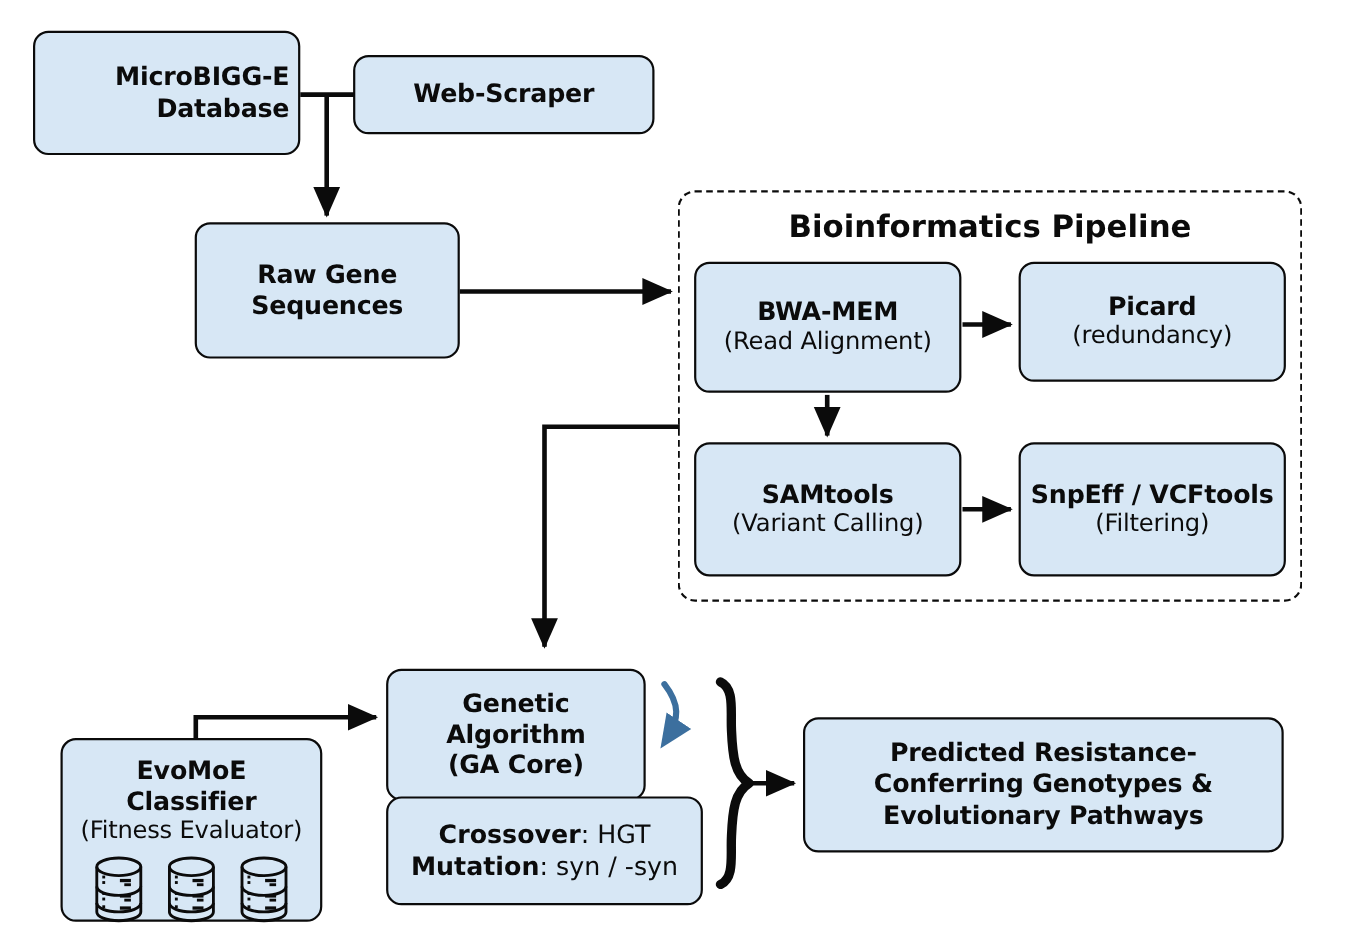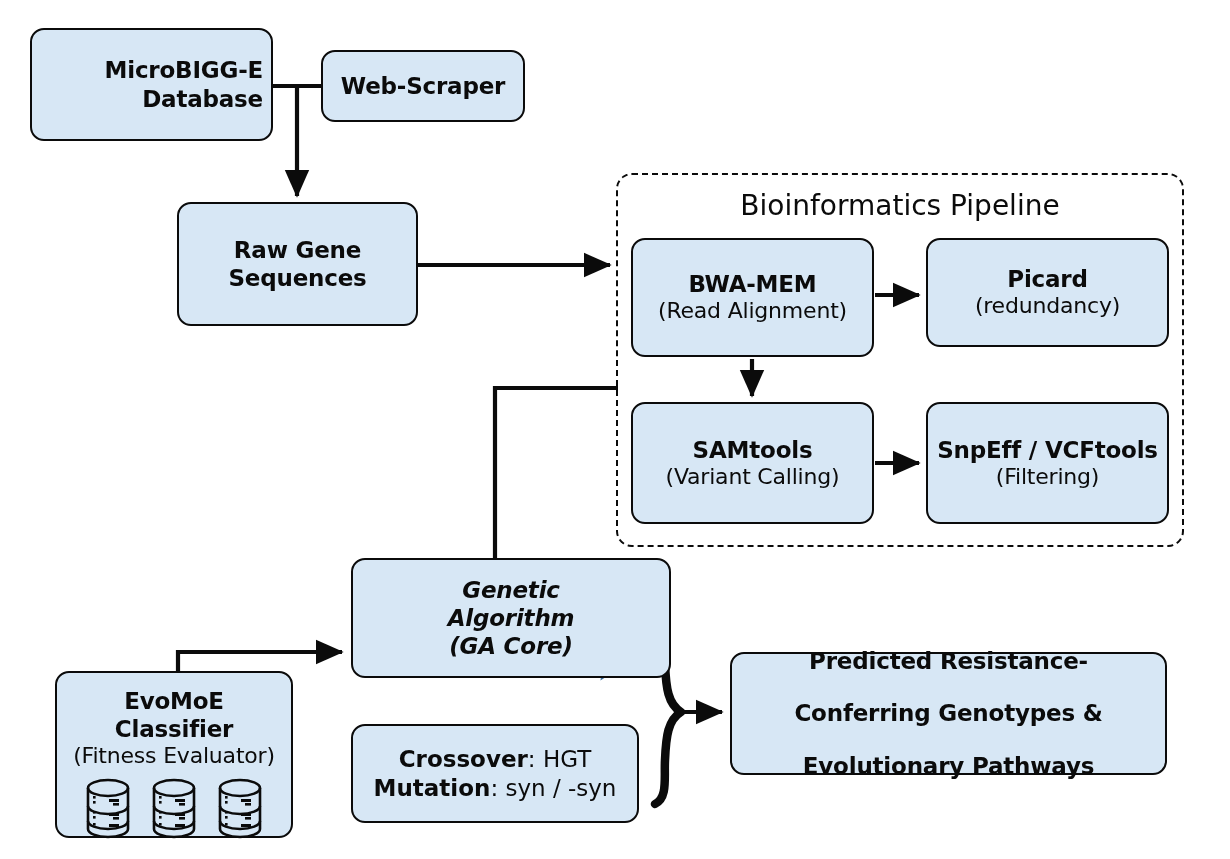--- a/index.html
+++ b/index.html
@@ -44,21 +44,21 @@
   }
   .group-box {
     position: absolute;
     box-sizing: border-box;
     border: 2.5px dashed #0b0b0b;
     border-radius: 16px;
     background: transparent;
   }
   .group-title {
     position: absolute;
-    font-weight: normal;
+    font-weight: bold;
     font-size: 28px;
     color: #0b0b0b;
     text-align: center;
     width: 100%;
     left: 0;
   }
   svg.edges {
     position: absolute;
     left: 0;
     top: 0;
@@ -132,21 +132,21 @@
 
   <div class="group-box" style="left:616px; top:173px; width:568px; height:374px;">
     <div class="group-title" style="top:14px;">Bioinformatics Pipeline</div>
   </div>
 
   <div class="node" style="left:30px; top:28px; width:243px; height:113px;align-items:flex-end;">
     <div class="t1">MicroBIGG-E</div>
     <div class="t1">Database</div>
   </div>
 
-  <div class="node" style="left:321px; top:50px; width:204px; height:72px;">
+  <div class="node" style="left:321px; top:50px; width:274px; height:72px;">
     <div class="t1">Web-Scraper</div>
   </div>
 
   <div class="node" style="left:177px; top:202px; width:241px; height:124px;">
     <div class="t1">Raw Gene</div>
     <div class="t1">Sequences</div>
   </div>
 
   <div class="node" style="left:926px; top:238px; width:243px; height:109px;">
     <div class="t1">Picard</div>
@@ -161,21 +161,21 @@
   <div class="node" style="left:631px; top:402px; width:243px; height:122px;">
     <div class="t1">SAMtools</div>
     <div class="t2">(Variant Calling)</div>
   </div>
 
   <div class="node" style="left:926px; top:402px; width:243px; height:122px;text-align:center;">
     <div class="t1">SnpEff / VCFtools</div>
     <div class="t2">(Filtering)</div>
   </div>
 
-  <div class="node" style="left:351px; top:558px; width:320px; height:120px;font-style:italic;">
+  <div class="node" style="left:351px; top:608px; width:236px; height:120px;">
     <div class="t1">Genetic</div>
     <div class="t1">Algorithm</div>
     <div class="t1">(GA Core)</div>
   </div>
 
   <div class="node" style="left:351px; top:724px; width:288px; height:99px;">
     <div class="mixed" style="font-size:23px;">
       <span class="b">Crossover</span><span class="n">: HGT</span>
     </div>
     <div class="mixed" style="font-size:23px;">
@@ -243,19 +243,19 @@
           <rect x="10" y="39" width="2.6" height="2.6"></rect>
           <rect x="26" y="36" width="10" height="3"></rect>
           <rect x="30" y="40" width="6" height="2.6"></rect>
           <rect x="10" y="46" width="2.6" height="2.6"></rect>
           <rect x="26" y="47" width="10" height="3"></rect>
         </g>
       </svg>
     </div>
   </div>
 
-  <div class="node" style="left:730px; top:652px; width:437px; height:123px;gap:24px;">
+  <div class="node" style="left:730px; top:652px; width:437px; height:123px;">
     <div class="t1">Predicted Resistance-</div>
     <div class="t1">Conferring Genotypes &amp;</div>
     <div class="t1">Evolutionary Pathways</div>
   </div>
 
 </div>
 
 </body></html>

